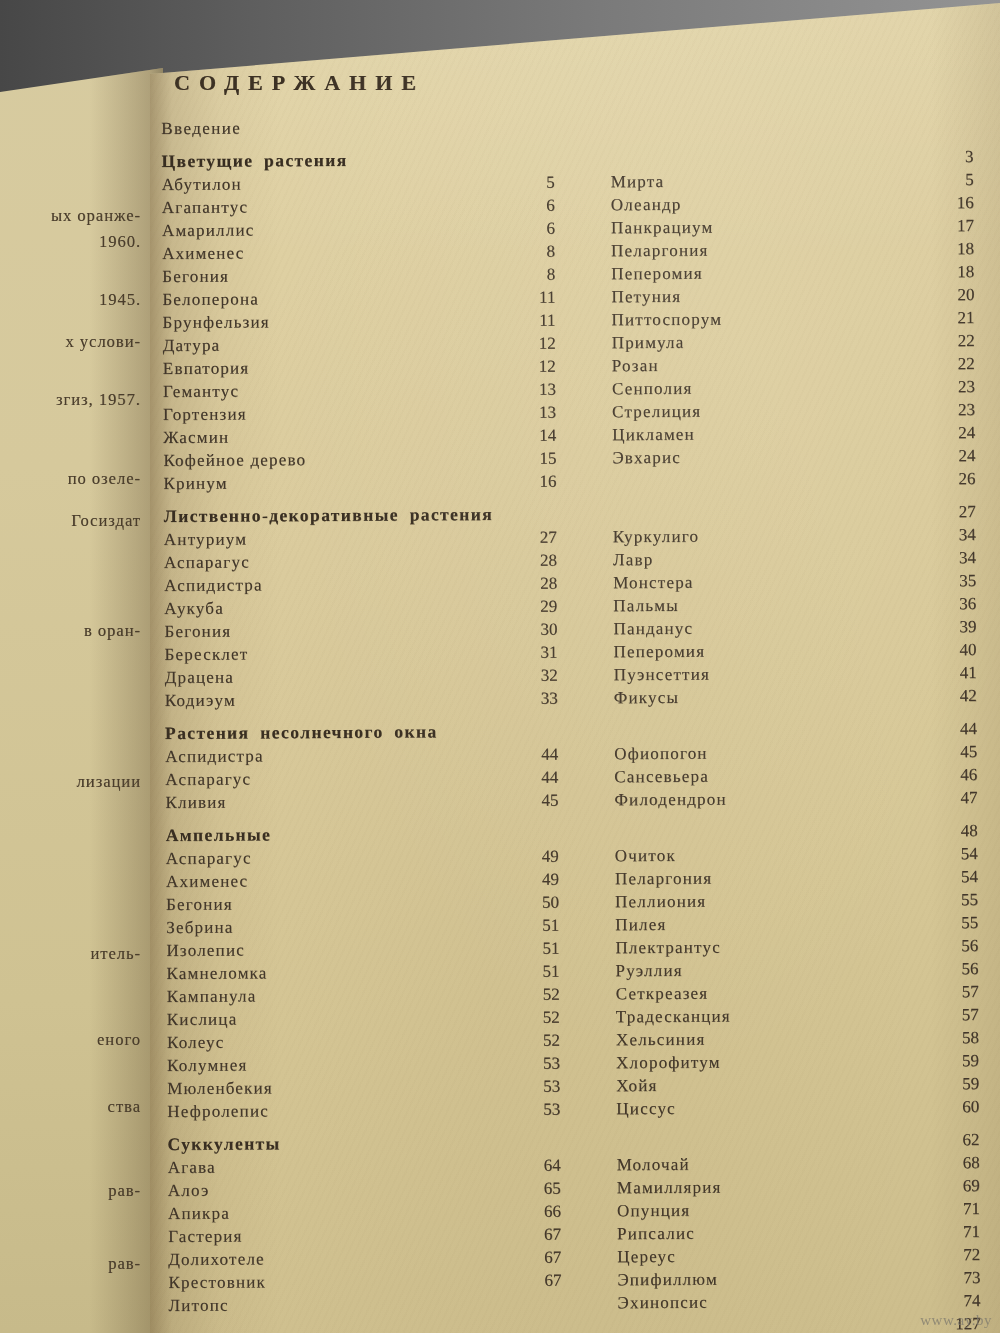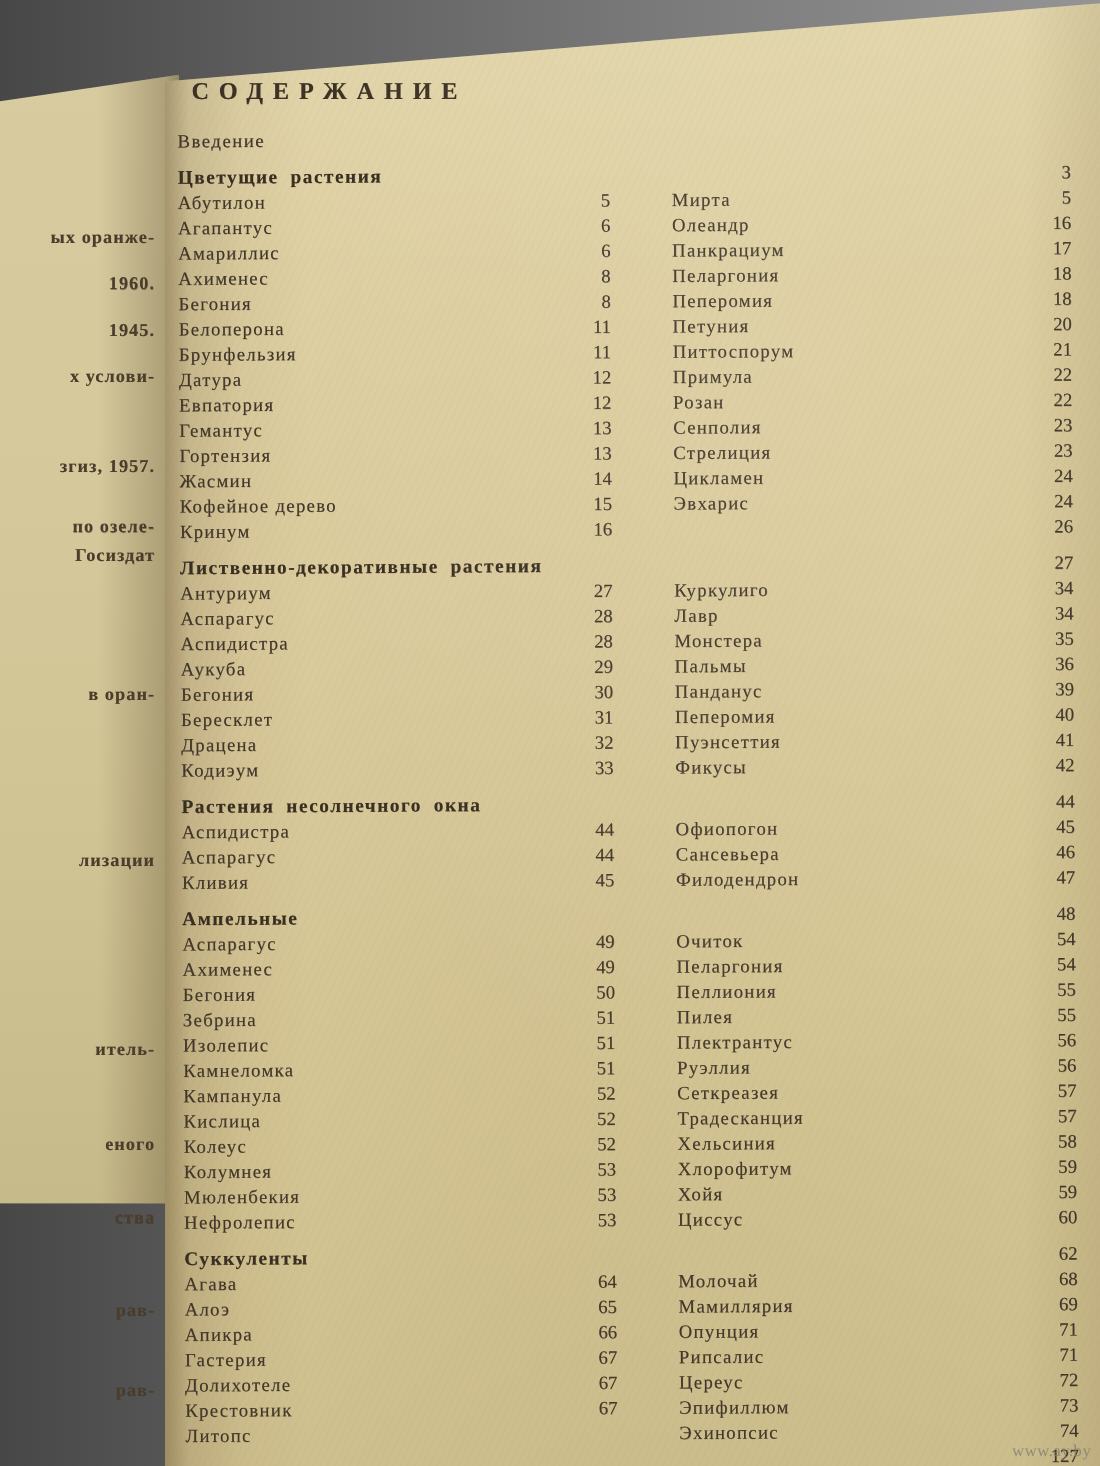--- a/index.html
+++ b/index.html
@@ -3,26 +3,25 @@
 <meta charset="utf-8">
 <style>
   html,body{margin:0;padding:0;}
   body{
     width:1000px;height:1333px;overflow:hidden;position:relative;
     background:linear-gradient(to right,#474747,#5e5e5e 25%,#7a7a7a 60%,#949494 100%);
     font-family:"Liberation Serif","DejaVu Serif",serif;
   }
   
   .left-page{
-    position:absolute;left:0;top:0;width:163px;height:1094px;
+    position:absolute;left:0;top:0;width:163px;height:1333px;
     clip-path:polygon(0 92px,100% 68px,100% 1333px,0 1333px);
     background:
       linear-gradient(to right,transparent 55%,rgba(70,52,26,.28) 92%,rgba(50,38,18,.42) 100%),
       linear-gradient(to bottom,#d7cba0 0%,#d6c99c 35%,#cfc292 75%,#c7ba8a 100%);
-    font-weight: bold;
   }
   .frag{
     position:absolute;right:22px;white-space:nowrap;
     font-size:16.5px;color:#4a3d2c;letter-spacing:1px;
     text-shadow:.3px .3px .4px rgba(60,48,30,.45);
   }
   
   .main-page{
     position:absolute;left:150px;top:0;width:850px;height:1333px;
     clip-path:polygon(0 74px,100% 3px,100% 1333px,0 1333px);
@@ -65,31 +64,31 @@
     font-family:Liberation Serif, serif;
     font-size:15px;color:rgba(125,122,110,.75);letter-spacing:.5px;
   }
 </style>
 </head>
 <body>
 
 <div class="left-page" id="leftPage">
   <div class="frag" style="top: 206px;">ых оранже-</div>
 
-  <div class="frag" style="top: 248px;">1960.</div>
+  <div class="frag" style="top: 232px;">1960.</div>
 
   <div class="frag" style="top: 290px;">1945.</div>
 
   <div class="frag" style="top: 332px;">х услови-</div>
 
-  <div class="frag" style="top: 414px;">згиз, 1957.</div>
+  <div class="frag" style="top: 390px;">згиз, 1957.</div>
 
   <div class="frag" style="top: 469px;">по озеле-</div>
 
-  <div class="frag" style="top: 495px; text-align: right;">Госиздат</div>
+  <div class="frag" style="top: 511px; text-align: right;">Госиздат</div>
 
   <div class="frag" style="top: 621px;">в оран-</div>
 
   <div class="frag" style="top: 772px;">лизации</div>
 
   <div class="frag" style="top: 944px;">итель-</div>
 
   <div class="frag" style="top: 1030px; text-align: center;">еного</div>
 
   <div class="frag" style="top: 1097px; text-align: right;">ства</div>

